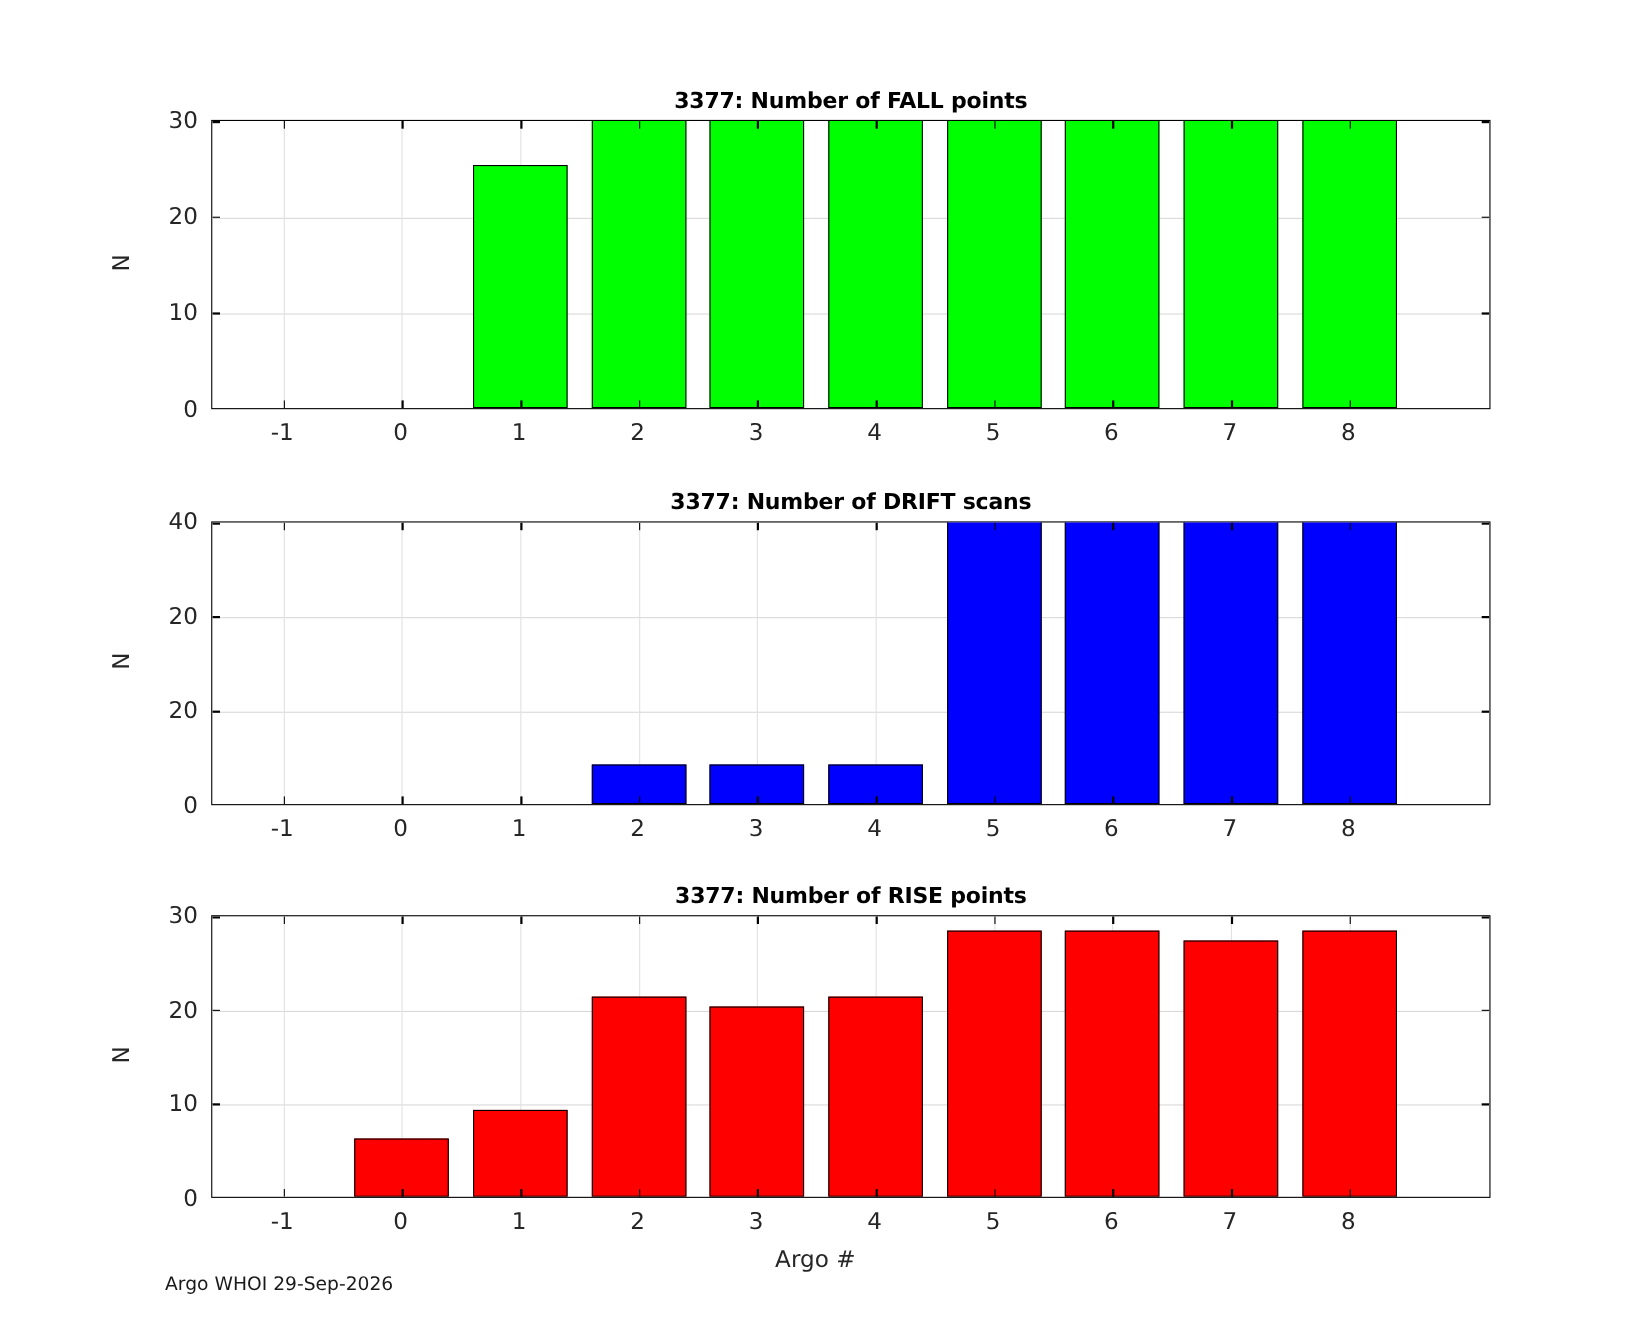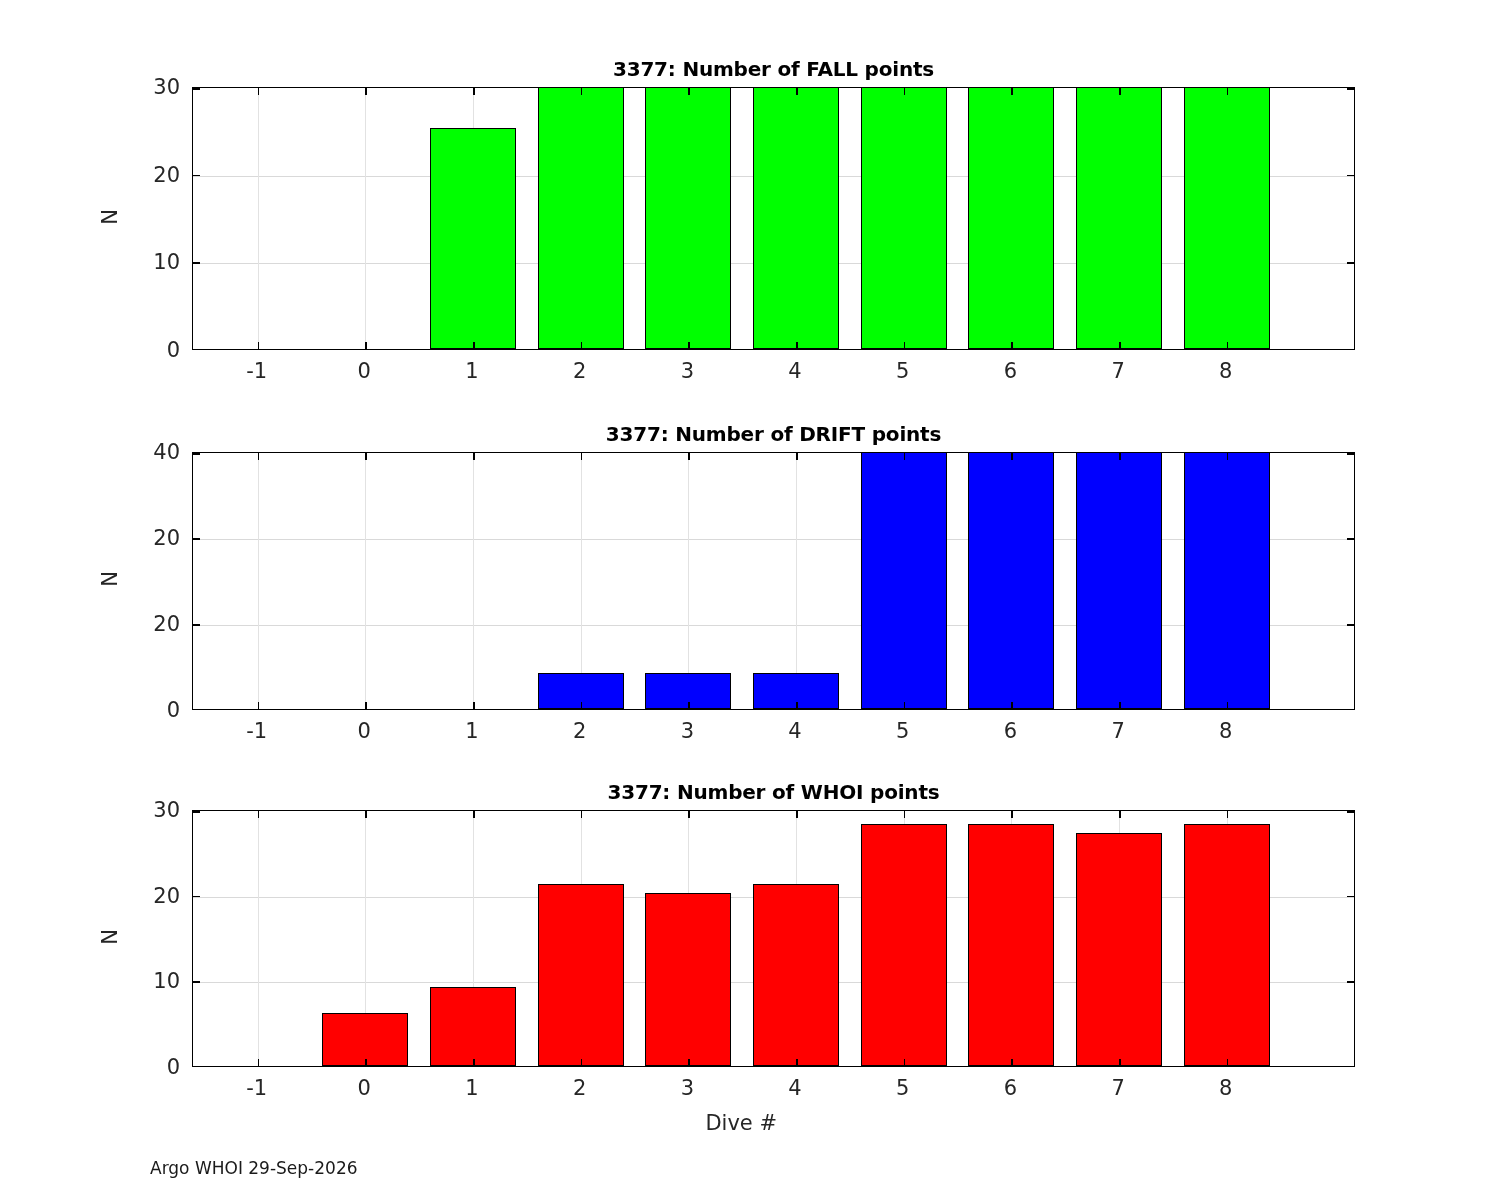--- a/index.html
+++ b/index.html
@@ -18,20 +18,21 @@
   .figure {
     position: absolute;
     left: 0; top: 0;
     width: 1500px;
     height: 1200px;
   }
 
   
   .panel {
     position: absolute;
+    margin-top: 22px;
   }
 
   .panel-title {
     position: absolute;
     left: 0;
     width: 100%;
     text-align: center;
     font-size: 20px;
     font-weight: bold;
     color: #000000;
@@ -194,21 +195,21 @@
       <div class="xtick-label" style="left: 495.352px; top: 272px;">3</div>
       <div class="xtick-label" style="left: 603.037px; top: 272px;">4</div>
       <div class="xtick-label" style="left: 710.722px; top: 272px;">5</div>
       <div class="xtick-label" style="left: 818.407px; top: 272px;">6</div>
       <div class="xtick-label" style="left: 926.093px; top: 272px;">7</div>
       <div class="xtick-label" style="left: 1033.78px; top: 272px;">8</div>
       <div class="ylabel" style="width: 80px; left: -122px; top: 117.5px;">N</div>
     </div>
 
   <div class="panel" id="panel-1" style="left: 192px; top: 452px; width: 1163px; height: 258px;">
-    <div class="panel-title" style="top: -30px;">3377: Number of DRIFT points</div>
+    <div class="panel-title" style="top: -30px;">3377: Number of DRIFT scans</div>
     <div class="plot-box" id="box-1" style="left: 0px; top: 0px; width: 1163px; height: 258px;">
         <div class="gridline-h" style="top: 172px;"></div>
         <div class="gridline-h" style="top: 86px;"></div>
         <div class="gridline-v" style="left: 64.6111px;"></div>
         <div class="gridline-v" style="left: 172.296px;"></div>
         <div class="gridline-v" style="left: 279.981px;"></div>
         <div class="gridline-v" style="left: 387.667px;"></div>
         <div class="gridline-v" style="left: 495.352px;"></div>
         <div class="gridline-v" style="left: 603.037px;"></div>
         <div class="gridline-v" style="left: 710.722px;"></div>
@@ -262,21 +263,21 @@
       <div class="xtick-label" style="left: 495.352px; top: 267px;">3</div>
       <div class="xtick-label" style="left: 603.037px; top: 267px;">4</div>
       <div class="xtick-label" style="left: 710.722px; top: 267px;">5</div>
       <div class="xtick-label" style="left: 818.407px; top: 267px;">6</div>
       <div class="xtick-label" style="left: 926.093px; top: 267px;">7</div>
       <div class="xtick-label" style="left: 1033.78px; top: 267px;">8</div>
       <div class="ylabel" style="width: 80px; left: -122px; top: 115px;">N</div>
     </div>
 
   <div class="panel" id="panel-2" style="left: 192px; top: 810px; width: 1163px; height: 257px;">
-    <div class="panel-title" style="top: -30px;">3377: Number of WHOI points</div>
+    <div class="panel-title" style="top: -30px;">3377: Number of RISE points</div>
     <div class="plot-box" id="box-2" style="left: 0px; top: 0px; width: 1163px; height: 257px;">
         <div class="gridline-h" style="top: 171.333px;"></div>
         <div class="gridline-h" style="top: 85.6667px;"></div>
         <div class="gridline-v" style="left: 64.6111px;"></div>
         <div class="gridline-v" style="left: 172.296px;"></div>
         <div class="gridline-v" style="left: 279.981px;"></div>
         <div class="gridline-v" style="left: 387.667px;"></div>
         <div class="gridline-v" style="left: 495.352px;"></div>
         <div class="gridline-v" style="left: 603.037px;"></div>
         <div class="gridline-v" style="left: 710.722px;"></div>
@@ -329,18 +330,18 @@
       <div class="xtick-label" style="left: 172.296px; top: 266px;">0</div>
       <div class="xtick-label" style="left: 279.981px; top: 266px;">1</div>
       <div class="xtick-label" style="left: 387.667px; top: 266px;">2</div>
       <div class="xtick-label" style="left: 495.352px; top: 266px;">3</div>
       <div class="xtick-label" style="left: 603.037px; top: 266px;">4</div>
       <div class="xtick-label" style="left: 710.722px; top: 266px;">5</div>
       <div class="xtick-label" style="left: 818.407px; top: 266px;">6</div>
       <div class="xtick-label" style="left: 926.093px; top: 266px;">7</div>
       <div class="xtick-label" style="left: 1033.78px; top: 266px;">8</div>
       <div class="ylabel" style="width: 80px; left: -122px; top: 114.5px;">N</div>
-      <div class="xlabel" style="left: 549.194px; top: 301px;">Dive #</div>
+      <div class="xlabel" style="left: 549.194px; top: 301px;">Argo #</div>
     </div>
 
   <div class="footer-note" id="footer-note" style="left: 150px; top: 1158px;">Argo WHOI 29-Sep-2026</div>
 
 </div>
 
 </body></html>

